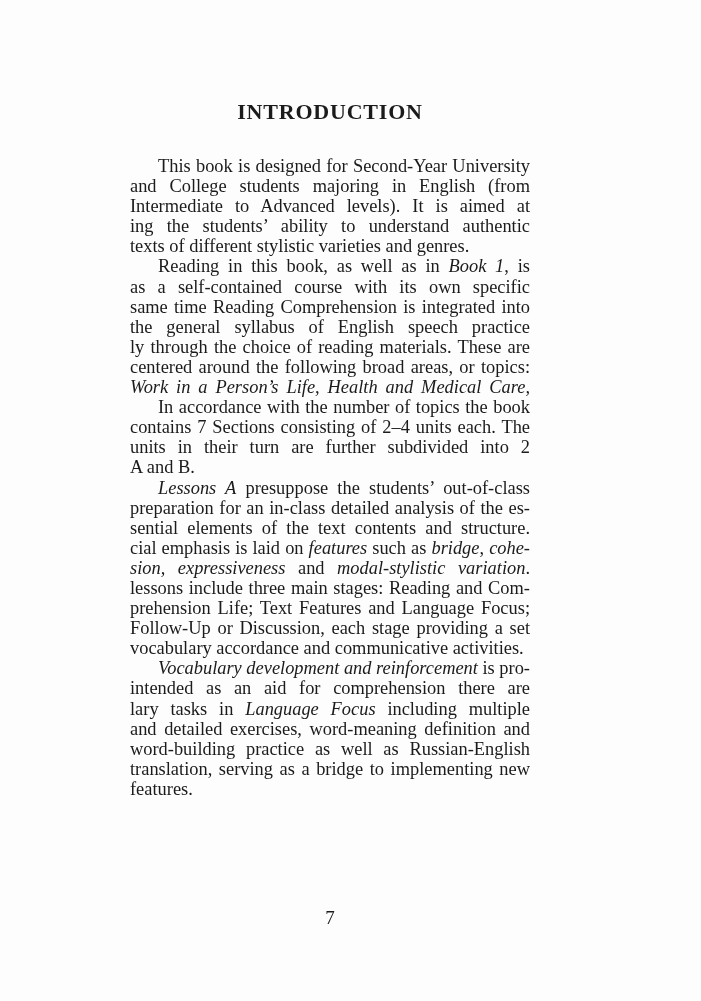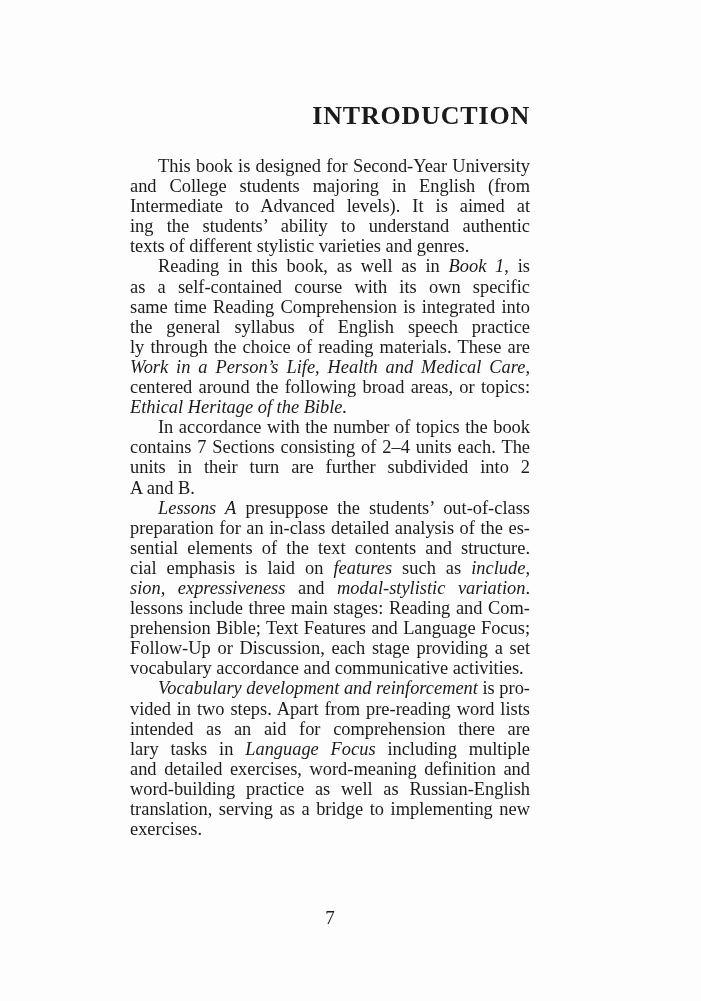--- a/index.html
+++ b/index.html
@@ -14,22 +14,22 @@
     background: #fdfdfe;
     color: #1b1b1b;
     font-family: "Liberation Serif", serif;
     overflow: hidden;
   }
   .title {
     position: absolute;
     top: 84px;
     left: 130px;
     width: 400px;
-    text-align: right;
-    font-size: 26px;
+    text-align: center;
+    font-size: 22px;
     font-weight: bold;
     letter-spacing: 0.8px;
   }
   .text-block {
     position: absolute;
     top: 156px;
     left: 130px;
     width: 400px;
     font-size: 18.4px;
   }
@@ -65,46 +65,44 @@
         <div class="line"><span>Intermediate to Advanced levels). It is aimed at enhanc-</span></div>
         <div class="line"><span>ing the students’ ability to understand authentic English</span></div>
         <div class="line last"><span>texts of different stylistic varieties and genres.</span></div>
       </div>
       <div class="para">
         <div class="line first"><span>Reading in this book, as well as in </span><em>Book 1</em><span>, is treated</span></div>
         <div class="line"><span>as a self-contained course with its own specific require-</span></div>
         <div class="line"><span>same time Reading Comprehension is integrated into</span></div>
         <div class="line"><span>the general syllabus of English speech practice primari-</span></div>
         <div class="line"><span>ly through the choice of reading materials. These are</span></div>
+        <div class="line"><span>centered around the following broad areas, or topics:</span></div>
         <div class="line"><em>Work in a Person’s Life, Health and Medical Care,</em></div>
-        <div class="line"><span>centered around the following broad areas, or topics:</span></div>
-        <div class="line last"><em>Ethical Heritage of the Bible.</em></div>
       </div>
       <div class="para">
         <div class="line first"><span>In accordance with the number of topics the book</span></div>
         <div class="line"><span>contains 7 Sections consisting of 2–4 units each. The</span></div>
         <div class="line"><span>units in their turn are further subdivided into 2 lessons:</span></div>
         <div class="line last"><span>A and B.</span></div>
       </div>
       <div class="para">
         <div class="line first"><em>Lessons A</em><span> presuppose the students’ out-of-class</span></div>
         <div class="line"><span>preparation for an in-class detailed analysis of the es-</span></div>
         <div class="line"><span>sential elements of the text contents and structure. Spe-</span></div>
-        <div class="line"><span>cial emphasis is laid on </span><em>features</em><span> such as </span><em>include</em><span>, </span><em>cohe-</em></div>
+        <div class="line"><span>cial emphasis is laid on </span><em>features</em><span> such as </span><em>bridge</em><span>, </span><em>cohe-</em></div>
         <div class="line"><em>sion, expressiveness</em><span> and </span><em>modal-stylistic variation</em><span>. The</span></div>
         <div class="line"><span>lessons include three main stages: Reading and Com-</span></div>
-        <div class="line"><span>prehension Bible; Text Features and Language Focus;</span></div>
+        <div class="line"><span>prehension Life; Text Features and Language Focus;</span></div>
         <div class="line"><span>Follow-Up or Discussion, each stage providing a set of</span></div>
         <div class="line last"><span>vocabulary accordance and communicative activities.</span></div>
       </div>
       <div class="para">
         <div class="line first"><em>Vocabulary development and reinforcement</em><span> is pro-</span></div>
-        <div class="line"><span>vided in two steps. Apart from pre-reading word lists</span></div>
         <div class="line"><span>intended as an aid for comprehension there are vocabu-</span></div>
         <div class="line"><span>lary tasks in </span><em>Language Focus</em><span> including multiple choice</span></div>
         <div class="line"><span>and detailed exercises, word-meaning definition and</span></div>
         <div class="line"><span>word-building practice as well as Russian-English</span></div>
         <div class="line"><span>translation, serving as a bridge to implementing new vo-</span></div>
-        <div class="line last"><span>exercises.</span></div>
+        <div class="line last"><span>features.</span></div>
       </div>
     </div>
   <div class="page-number">7</div>
 </div>
 
 </body></html>

